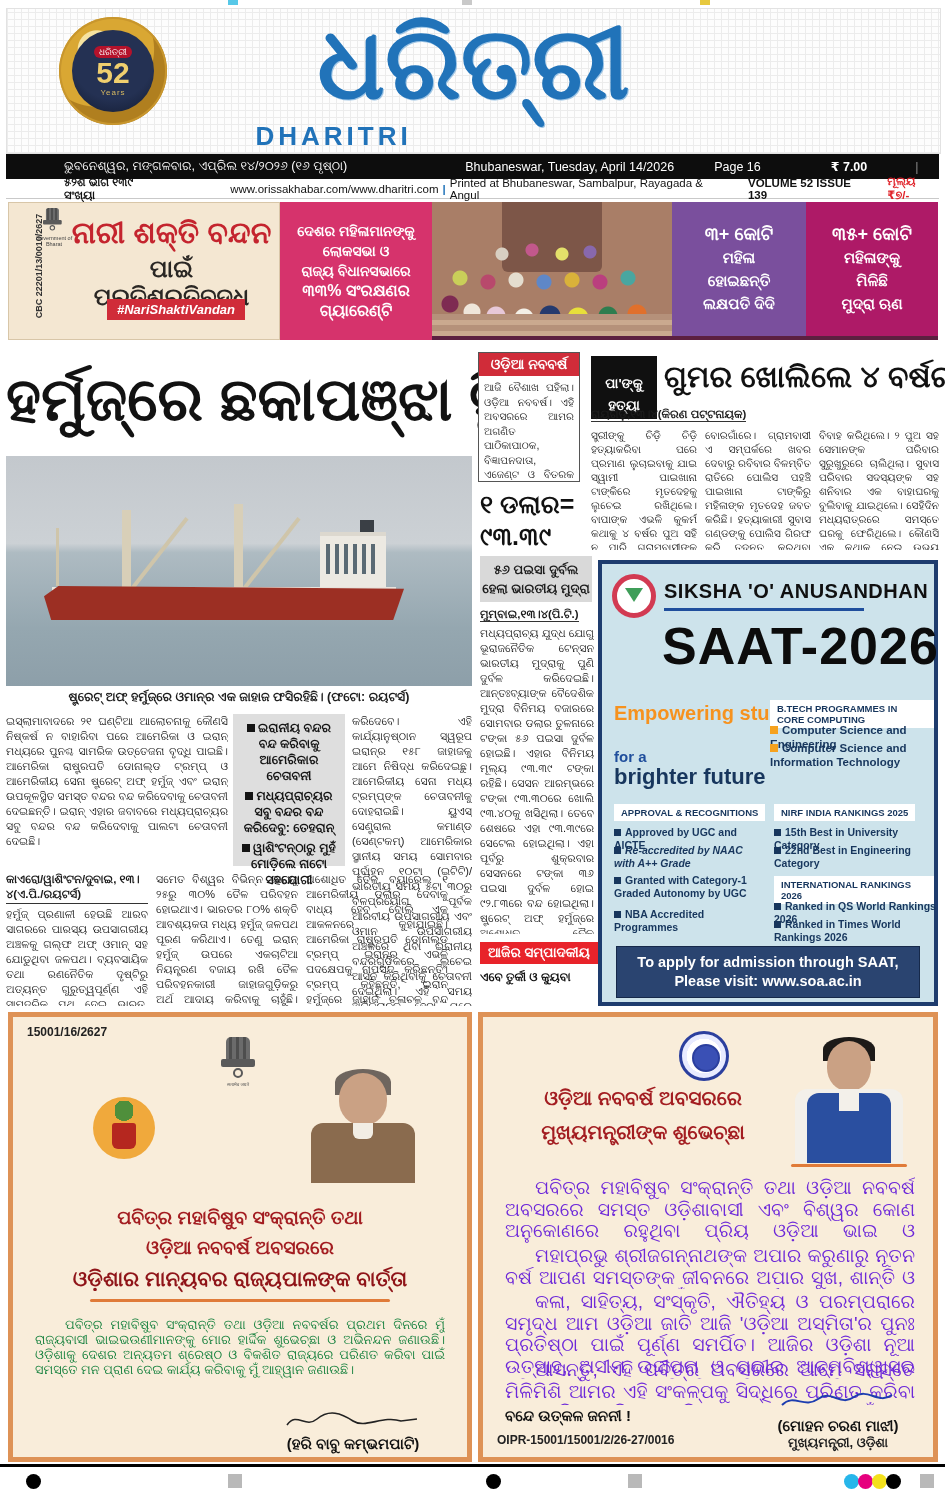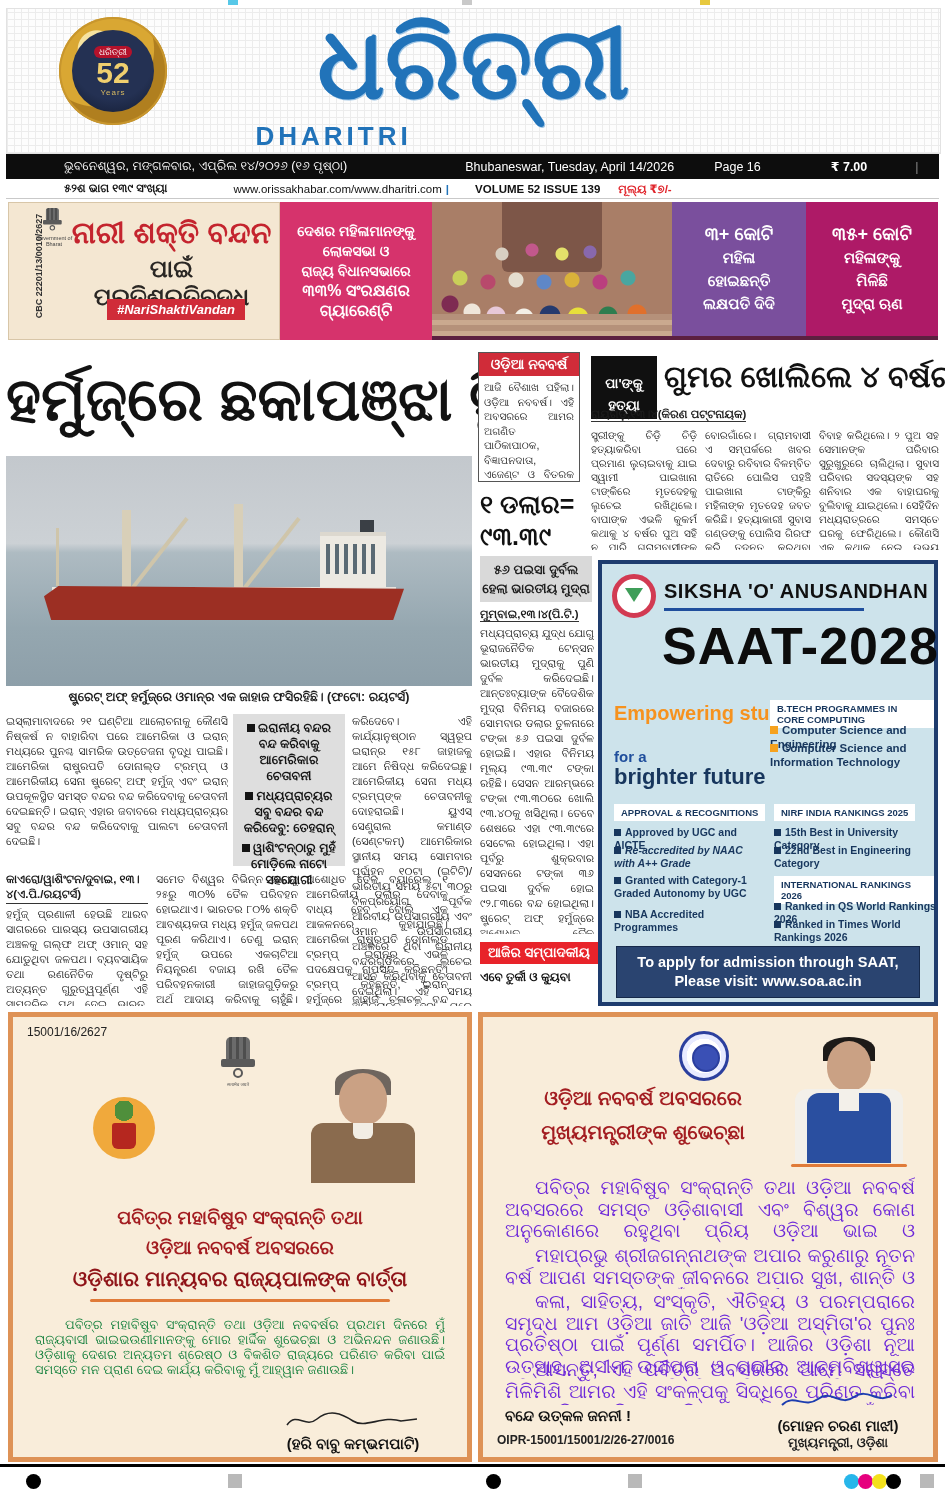--- a/index.html
+++ b/index.html
@@ -167,21 +167,21 @@
   .nf-item{position:absolute;left:172px;width:162px;font-size:10.5px;font-weight:800;color:#17365d;line-height:12.5px;}
   .saat-it-h{position:absolute;left:172px;top:312px;}
   .saat-footer{position:absolute;left:14px;top:382px;width:304px;background:#2a4470;color:#fff;
     text-align:center;font-size:14.5px;font-weight:800;line-height:19px;padding:6px 4px;box-sizing:border-box;border:1px solid #16294a;}
 
   
   .gov-ad{position:absolute;left:8px;top:1012px;width:464px;height:450px;background:#f9edda;
     border:5px solid #de9256;box-sizing:border-box;}
   .cm-ad{position:absolute;left:478px;top:1012px;width:460px;height:450px;background:#f9edda;
     border:5px solid #de9256;box-sizing:border-box;}
-  .ad-code{position:absolute;left:14px;top:8px;font-size:12px;font-weight:normal;color:#222;}
+  .ad-code{position:absolute;left:14px;top:8px;font-size:12px;font-weight:bold;color:#222;}
   .emblem{position:absolute;width:34px;height:52px;}
   .emblem .lions{position:absolute;left:5px;top:0;width:24px;height:22px;background:#6b6b6b;
     border-radius:5px 5px 0 0;
     background-image:linear-gradient(90deg,transparent 0 3px,#4e4e4e 3px 6px,transparent 6px 10px,#4e4e4e 10px 13px,transparent 13px 17px,#4e4e4e 17px 20px,transparent 20px);}
   .emblem .abacus{position:absolute;left:0;top:22px;width:34px;height:8px;background:#5a5a5a;border-radius:2px;}
   .emblem .wheel{position:absolute;left:12px;top:31px;width:10px;height:10px;border:2px solid #5a5a5a;border-radius:50%;box-sizing:border-box;}
   .emblem .motto{position:absolute;left:0;top:44px;width:34px;text-align:center;font-size:4.5px;color:#555;}
   .potcircle{position:absolute;left:88px;top:1090px;width:62px;height:62px;border-radius:50%;
     background:radial-gradient(circle at 50% 60%,#f0a93c 0 70%,#e29a2e 100%);overflow:hidden;}
   .pot{position:absolute;left:19px;top:26px;width:24px;height:26px;background:#b5271f;border-radius:3px 3px 6px 6px;}
@@ -237,20 +237,21 @@
     <span style="margin-left:40px;">Page 16</span>
     <span style="margin-left:70px;font-weight:bold;">₹ 7.00</span>
     <span style="margin-left:48px;color:#888;">|</span>
     <span style="margin-left:22px;font-weight:bold;letter-spacing:0.5px;">BERHAMPUR</span>
   </div>
 
   <div class="infoline">
     <span style="margin-left:58px;font-weight:bold;">୫୨ଶ ଭାଗ ୧୩୯ ସଂଖ୍ୟା</span>
     <span style="margin-left:66px;">www.orissakhabar.com/www.dharitri.com</span>
     <span class="blue-sep">|</span>
+    <span>Printed at Bhubaneswar, Sambalpur, Rayagada &amp; Angul</span>
     <span style="margin-left:22px;font-weight:bold;">VOLUME 52   ISSUE 139</span>
     <span style="margin-left:18px;color:#e0232a;font-weight:bold;">ମୂଲ୍ୟ ₹୭/-</span>
   </div>
 
   <div class="topad">
     <div class="topad-cream">
       <div class="cbc">CBC 22201/13/0010/2627</div>
       <div class="gov-emblem">
         <div class="emblem" style="transform:scale(0.55);transform-origin:top left;">
           <div class="lions"></div>
@@ -356,21 +357,21 @@
 
   <div class="edpromo-label">ଆଜିର ସମ୍ପାଦକୀୟ</div>
   <div class="edpromo-title">ଏବେ ତୁର୍କୀ ଓ କ୍ୟୁବା</div>
 
   <div class="saat">
     <div class="soalogo">
         <div class="tri"></div>
       </div>
     <div class="saat-org">SIKSHA 'O' ANUSANDHAN</div>
     <div class="saat-org-rule"></div>
-    <div class="saat-title">SAAT-2028</div>
+    <div class="saat-title">SAAT-2026</div>
     <div class="saat-tag1">Empowering students</div>
     <div class="saat-tag2">for a</div>
     <div class="saat-tag3">brighter future</div>
 
     <div class="saat-bt-h"><span class="pill">B.TECH PROGRAMMES IN CORE COMPUTING</span></div>
     <div class="bt-item" style="top:160px;"><span class="sq-o"></span><span>Computer Science and Engineering</span></div>
     <div class="bt-item" style="top:178px;"><span class="sq-o"></span><span>Computer Science and Information Technology</span></div>
 
     <div class="saat-ap-h"><span class="pill">APPROVAL &amp; RECOGNITIONS</span></div>
     <div class="ap-item" style="top:262px;"><span class="sq-n"></span><span>Approved by UGC and AICTE</span></div>

